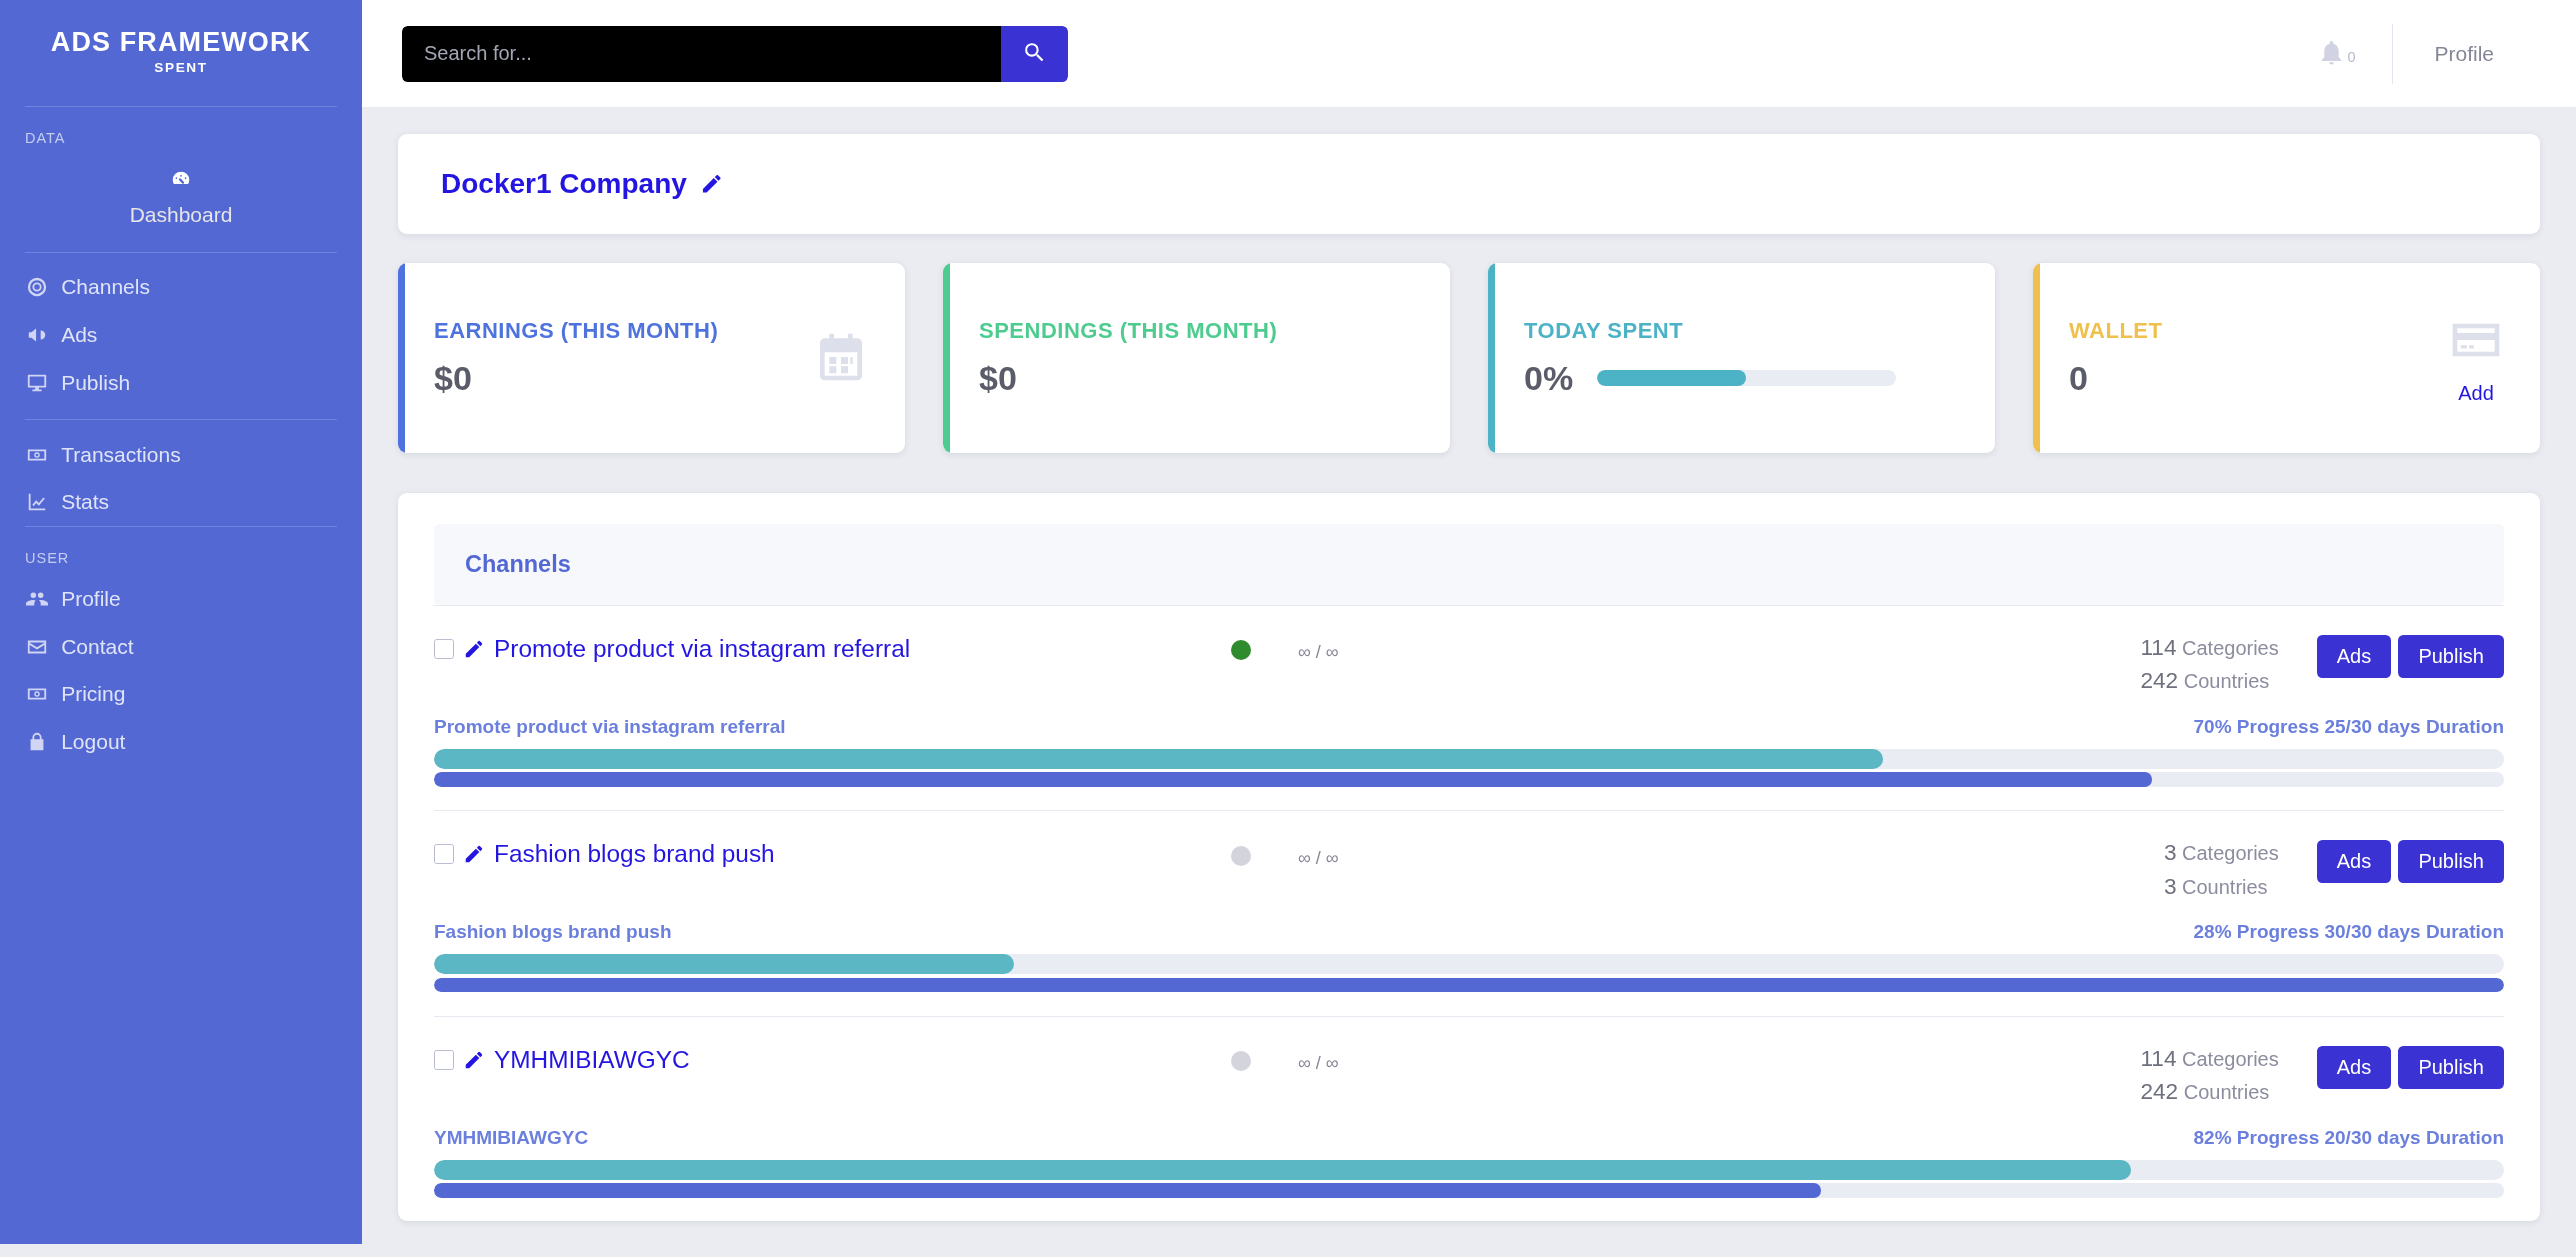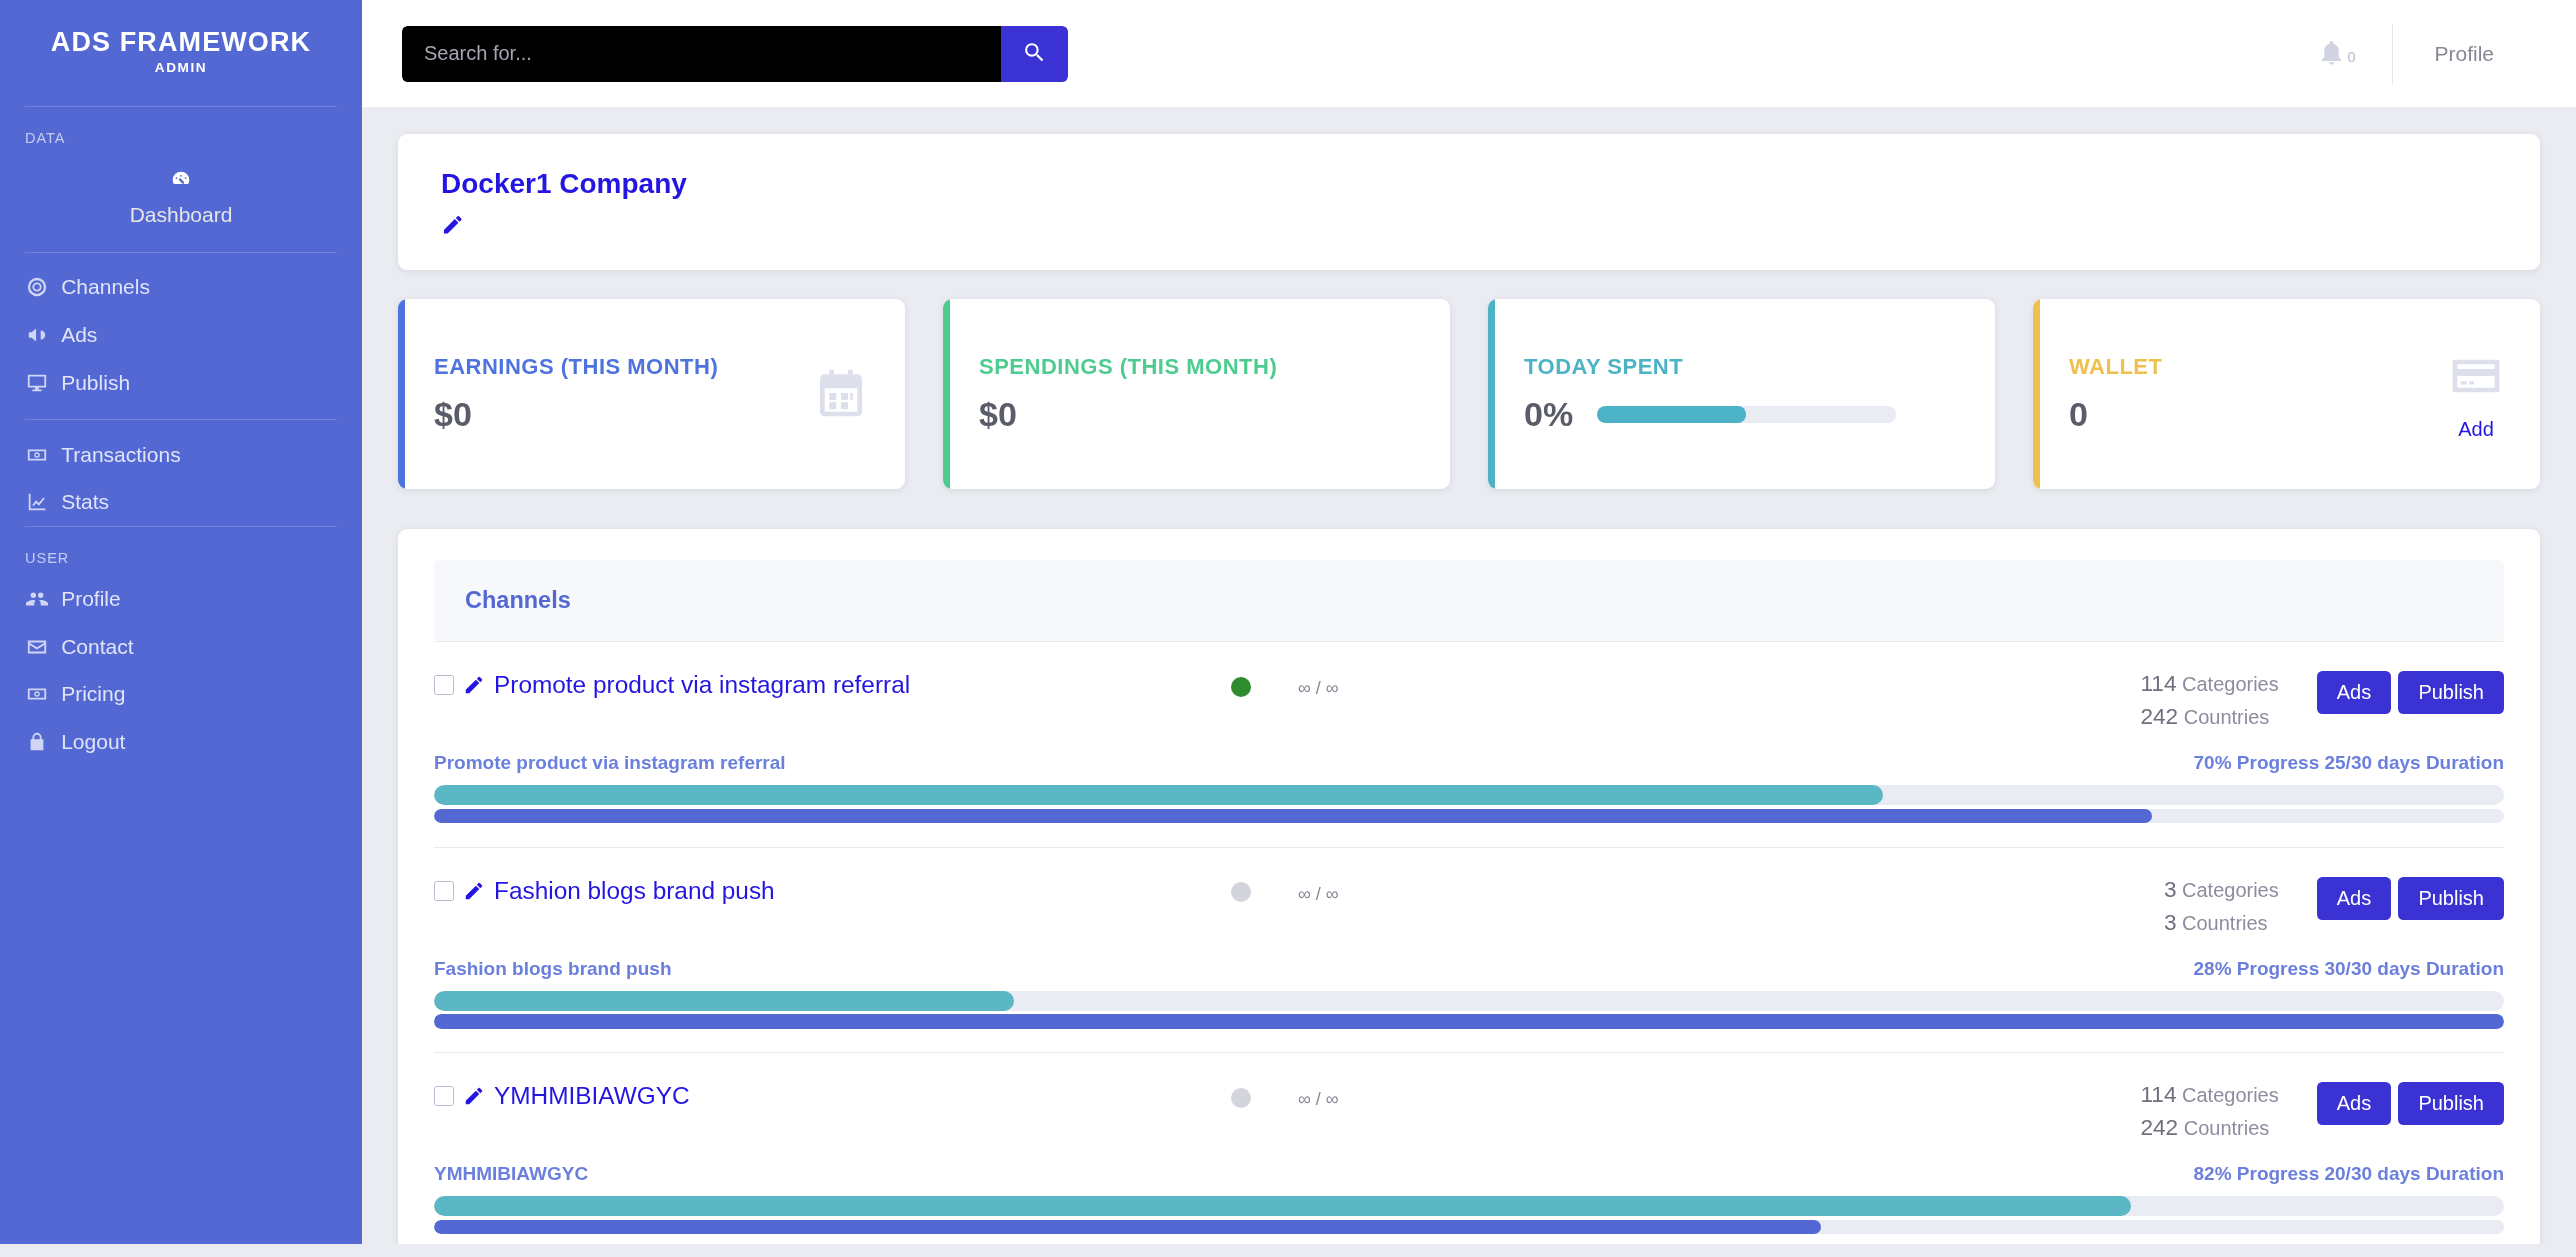--- a/index.html
+++ b/index.html
@@ -85,21 +85,21 @@
   .content { flex: 1; padding: 27px 36px 0 36px; overflow: hidden; }
 
   .card {
     background: #fff; border-radius: 9px;
     box-shadow: 0 1.8px 6.3px rgba(58,59,69,0.10);
   }
 
   .company-card { padding: 34px 43px; margin-bottom: 29px; }
   .company-title {
     font-size: 28px; font-weight: bold; color: #2416e0;
-    display: inline-flex; gap: 12.7px; flex-direction: column;
+    display: inline-flex; align-items: center; gap: 12.7px;
   }
   .edit-icon { display: inline-flex; cursor: pointer; }
   .edit-icon svg { width: 23.5px; height: 23.5px; fill: #2416e0; }
 
   
   .stats-row { display: flex; gap: 38px; margin-bottom: 40px; }
   .stat-card {
     flex: 1; background: #fff; border-radius: 9px;
     box-shadow: 0 1.8px 6.3px rgba(58,59,69,0.10);
     padding: 31px 36px; min-height: 190px;
@@ -174,21 +174,21 @@
   .bar-blue > span { background: #5468d4; border-radius: 7.2px; }
 </style>
 </head>
 <body>
 
 <div class="app">
 
   <aside class="sidebar">
     <div class="brand">
       <div class="brand-title">ADS FRAMEWORK</div>
-      <div class="brand-sub">ADMIN</div>
+      <div class="brand-sub">SPENT</div>
     </div>
     <div class="side-div"></div>
     <div id="side-nav">
         <div class="side-head">DATA</div>
         <div class="side-item active">
           <span class="sicon">
             <svg viewBox="0 0 24 24">
               <path d="M12 4a9 9 0 00-9 9 9 9 0 001.2 4.5h15.6A9 9 0 0021 13a9 9 0 00-9-9zm0 3.5a1 1 0 110 2 1 1 0 010-2zM7 10a1 1 0 110 2 1 1 0 010-2zm10 0a1 1 0 110 2 1 1 0 010-2zm-5 1.6l3.2 3.6a1.3 1.3 0 01-1.9 1.7L10 13.4a1.2 1.2 0 012-1.8z"></path>
             </svg>
           </span>

